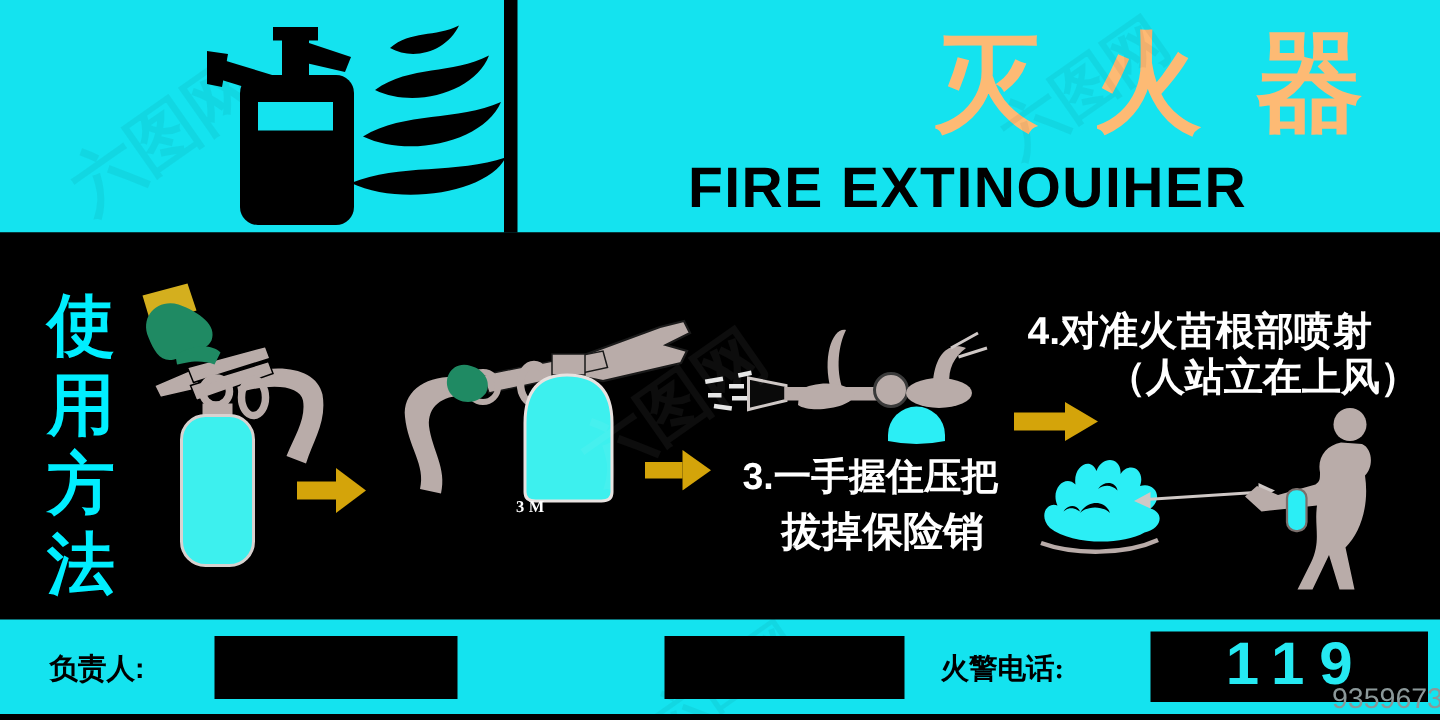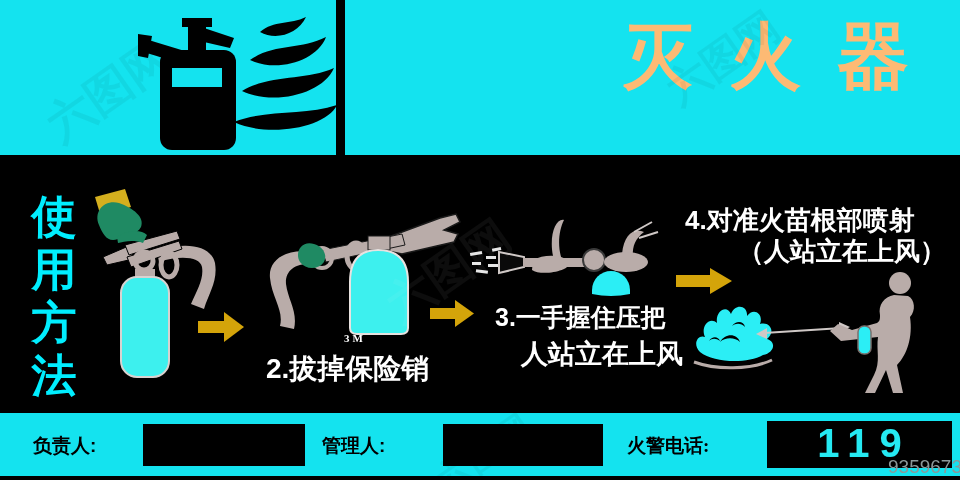--- a/index.html
+++ b/index.html
@@ -94,20 +94,21 @@
 
     <path d="M122,16 C136,4 152,9 168,1 C160,18 138,25 122,16 Z" fill="#000"></path>
     <path d="M112,44 C136,27 163,34 188,21 C179,45 139,57 112,44 Z" fill="#000"></path>
     <path d="M104,75 C132,58 167,65 196,52 C185,78 136,90 104,75 Z" fill="#000"></path>
     <path d="M96,106 C128,93 167,100 199,89 C188,112 130,122 96,106 Z" fill="#000"></path>
   </svg>
 
   <div class="abs header-divider"></div>
 
   <div class="abs title nowrap">灭火器</div>
+  <div class="abs subtitle nowrap">FIRE EXTINOUIHER</div>
 
   <div class="abs band-mid"></div>
 
   <div class="abs side-label">
     <span>使</span>
     <span>用</span>
     <span>方</span>
     <span>法</span>
   </div>
 
@@ -136,21 +137,20 @@
     <path d="M60,42 C34,38 16,50 18,68 C20,88 32,100 28,116 L42,119 C46,102 36,90 34,74 C33,60 44,52 64,54 Z" fill="#b9aca9"></path>
     <path d="M112,36 L188,8 L204,4 L208,12 L192,20 L206,24 L202,32 L150,44 Z" fill="#b9aca9" stroke="#1a1a1a" stroke-width="1.5"></path>
     <polygon points="70,40 150,24 153,35 74,52" fill="#b9aca9" stroke="#1a1a1a" stroke-width="1"></polygon>
     <circle cx="70" cy="48" r="10" fill="none" stroke="#b9aca9" stroke-width="4"></circle>
     <path d="M48,52 C42,42 50,30 62,34 C70,36 76,44 72,52 C66,60 54,60 48,52 Z" fill="#1f8a63"></path>
     <ellipse cx="104" cy="46" rx="9" ry="13" fill="none" stroke="#b9aca9" stroke-width="5"></ellipse>
     <rect x="116" y="26" width="22" height="14" fill="#b9aca9" stroke="#1a1a1a" stroke-width="1"></rect>
     <path d="M98,72 Q98,40 126,40 Q156,40 156,72 L156,118 Q156,124 149,124 L105,124 Q98,124 98,118 Z" fill="#3df0ee" stroke="#e8e2e0" stroke-width="2"></path>
   </svg>
   <div class="abs s2-note nowrap">3M</div>
-  <div class="abs step-text s2-label nowrap">2.拔掉保险销</div>
 
   <div class="abs arrow arrow2">
     <svg width="44" height="27" viewBox="0 0 44 27">
       <rect x="0" y="8" width="25" height="11" fill="#d4a40a"></rect>
       <polygon points="25,0 44,13.5 25,27" fill="#d4a40a"></polygon>
     </svg>
   </div>
 
   <svg class="abs step3-art" width="240" height="100" viewBox="0 0 240 100">
     <g fill="#e6e6e6">
@@ -165,21 +165,21 @@
     <rect x="87" y="58" width="68" height="9" fill="#b9aca9"></rect>
     <path d="M118,60 C112,38 119,18 128,20 C123,30 121,46 126,60 Z" fill="#b9aca9"></path>
     <path d="M97,60 C108,54 126,54 134,62 C134,72 104,76 96,70 Z" fill="#b9aca9"></path>
     <circle cx="158" cy="60" r="11" fill="#b9aca9" stroke="#3a3a3a" stroke-width="2"></circle>
     <path d="M186,54 C188,34 198,28 208,32 C200,38 196,46 197,56 Z" fill="#b9aca9"></path>
     <ellipse cx="190" cy="62" rx="22" ry="10" fill="#b9aca9"></ellipse>
     <path d="M198,32 L216,22 M203,38 L222,32" stroke="#cfc8c6" stroke-width="2" fill="none"></path>
     <path d="M156,90 A 19 19 0 0 1 194,90 L194,94 Q175,98 156,94 Z" fill="#2beef5"></path>
   </svg>
   <div class="abs step-text s3-line1 nowrap">3.一手握住压把</div>
-  <div class="abs step-text s3-line2 nowrap">人站立在上风</div>
+  <div class="abs step-text s3-line2 nowrap">拔掉保险销</div>
 
   <div class="abs arrow arrow3">
     <svg width="56" height="26" viewBox="0 0 56 26">
       <rect x="0" y="7" width="34" height="12" fill="#d4a40a"></rect>
       <polygon points="34,0 56,13 34,26" fill="#d4a40a"></polygon>
     </svg>
   </div>
 
   <div class="abs step-text s4-line1 nowrap">4.对准火苗根部喷射</div>
   <div class="abs step-text s4-line2 nowrap">（人站立在上风）</div>
@@ -204,21 +204,20 @@
     <circle cx="72" cy="13" r="11" fill="#b9aca9"></circle>
     <path d="M66,25 C56,27 50,35 52,45 C52,49 52,51 49,53 L24,60 L10,54 L2,61 L13,71 L50,67 C48,81 53,91 46,105 L37,123 L47,123 L58,100 L65,123 L75,123 L69,95 C79,85 85,67 82,47 C88,41 87,29 80,26 Z" fill="#b9aca9"></path>
     <rect x="30" y="56" width="13" height="28" rx="6" fill="#2beef5" stroke="#7a6f6c" stroke-width="1.5"></rect>
   </svg>
 
   <div class="abs band-bottom"></div>
 
   <div class="abs footer-label fl-1 nowrap">负责人:</div>
   <div class="abs fill-box fb-1"></div>
 
-  <div class="abs footer-label fl-2 nowrap">管理人:</div>
   <div class="abs fill-box fb-2"></div>
 
   <div class="abs footer-label fl-3 nowrap">火警电话:</div>
   <div class="abs fill-box fb-3">
     <span class="phone-number nowrap">119</span>
   </div>
 
   <div class="abs wm-id nowrap">9359673</div>
   <div class="abs band-edge"></div>
 

